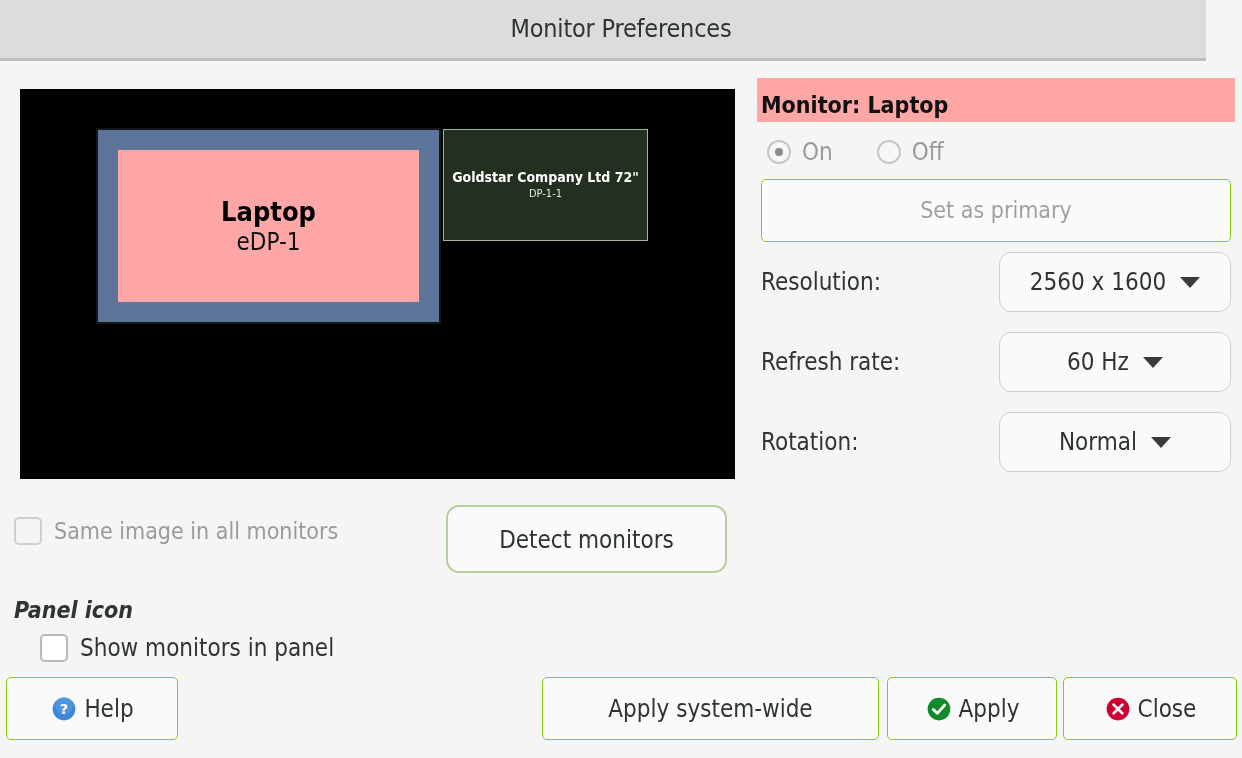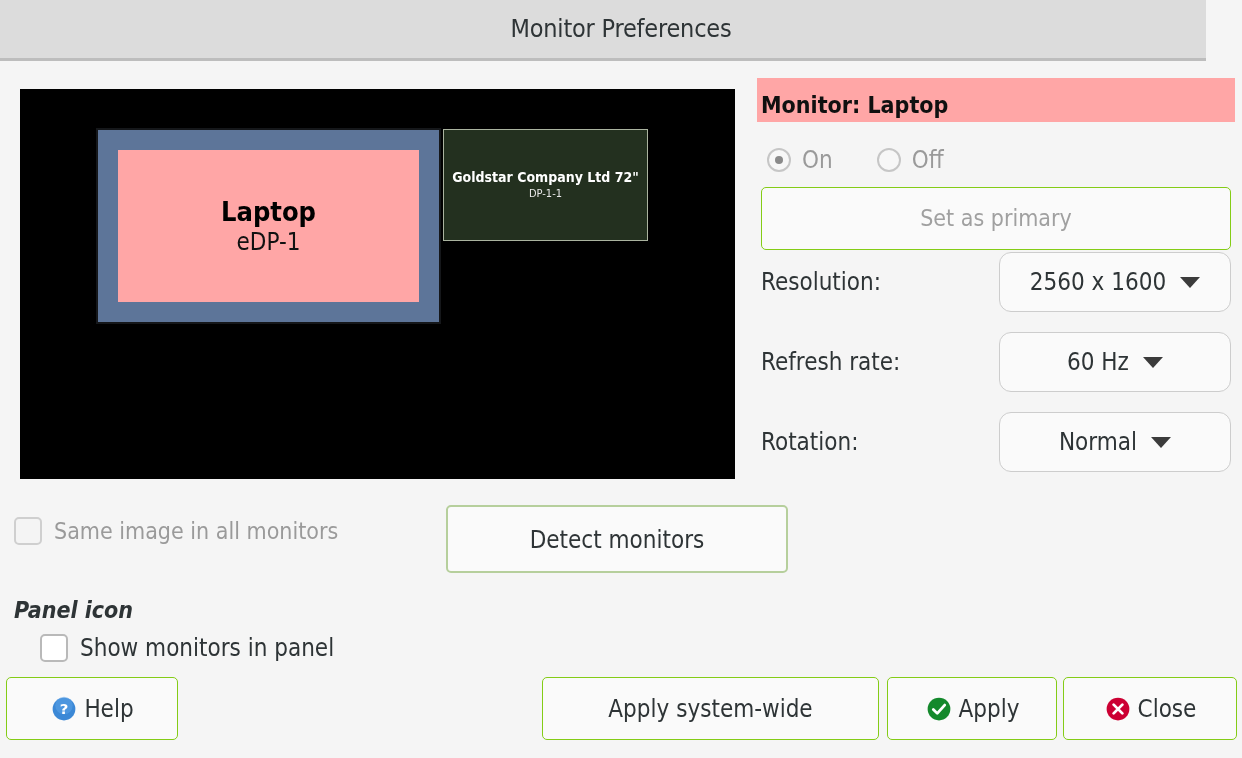--- a/index.html
+++ b/index.html
@@ -98,21 +98,21 @@
     background: #ffa6a6;
     color: #101010;
     font-size: 23px; font-weight: bold;
     font-family: "DejaVu Sans Condensed", "Liberation Sans Narrow", "Liberation Sans", sans-serif;
     padding: 14px 4px 4px 4px;
     width: 478px;
     white-space: nowrap;
   }
 
   #power-row {
-    margin-top: 24px;
+    margin-top: 16px;
     display: flex; align-items: center;
     padding-left: 10px;
   }
   .radio {
     display: inline-flex; align-items: center;
     margin-right: 44px;
   }
   .radio .dot {
     width: 24px; height: 24px;
     border-radius: 50%;
@@ -198,24 +198,24 @@
     display: inline-block;
     margin-right: 12px;
   }
   .chk.enabled { background: #ffffff; border-color: #b9b9b9; }
   #same-image-row .lbl {
     font-size: 23px; color: #9a9a9a;
     font-family: "DejaVu Sans Condensed", "Liberation Sans Narrow", "Liberation Sans", sans-serif;
   }
   #detect-monitors {
     position: absolute; left: 446px; top: 441px;
-    width: 342px; height: 68px;
+    width: 281px; height: 68px;
     line-height: 66px;
     border: 2px solid #b6cf9c;
-    border-radius: 5px;
+    border-radius: 13px;
     background: #fafafa;
     color: #2e3436;
     font-size: 24px;
   }
 
   
   #panel-icon-title {
     position: absolute; left: 14px; top: 533px;
     font-size: 23px; font-weight: bold; color: #2e3436;
     font-family: "DejaVu Sans Condensed", "Liberation Sans Narrow", "Liberation Sans", sans-serif;

